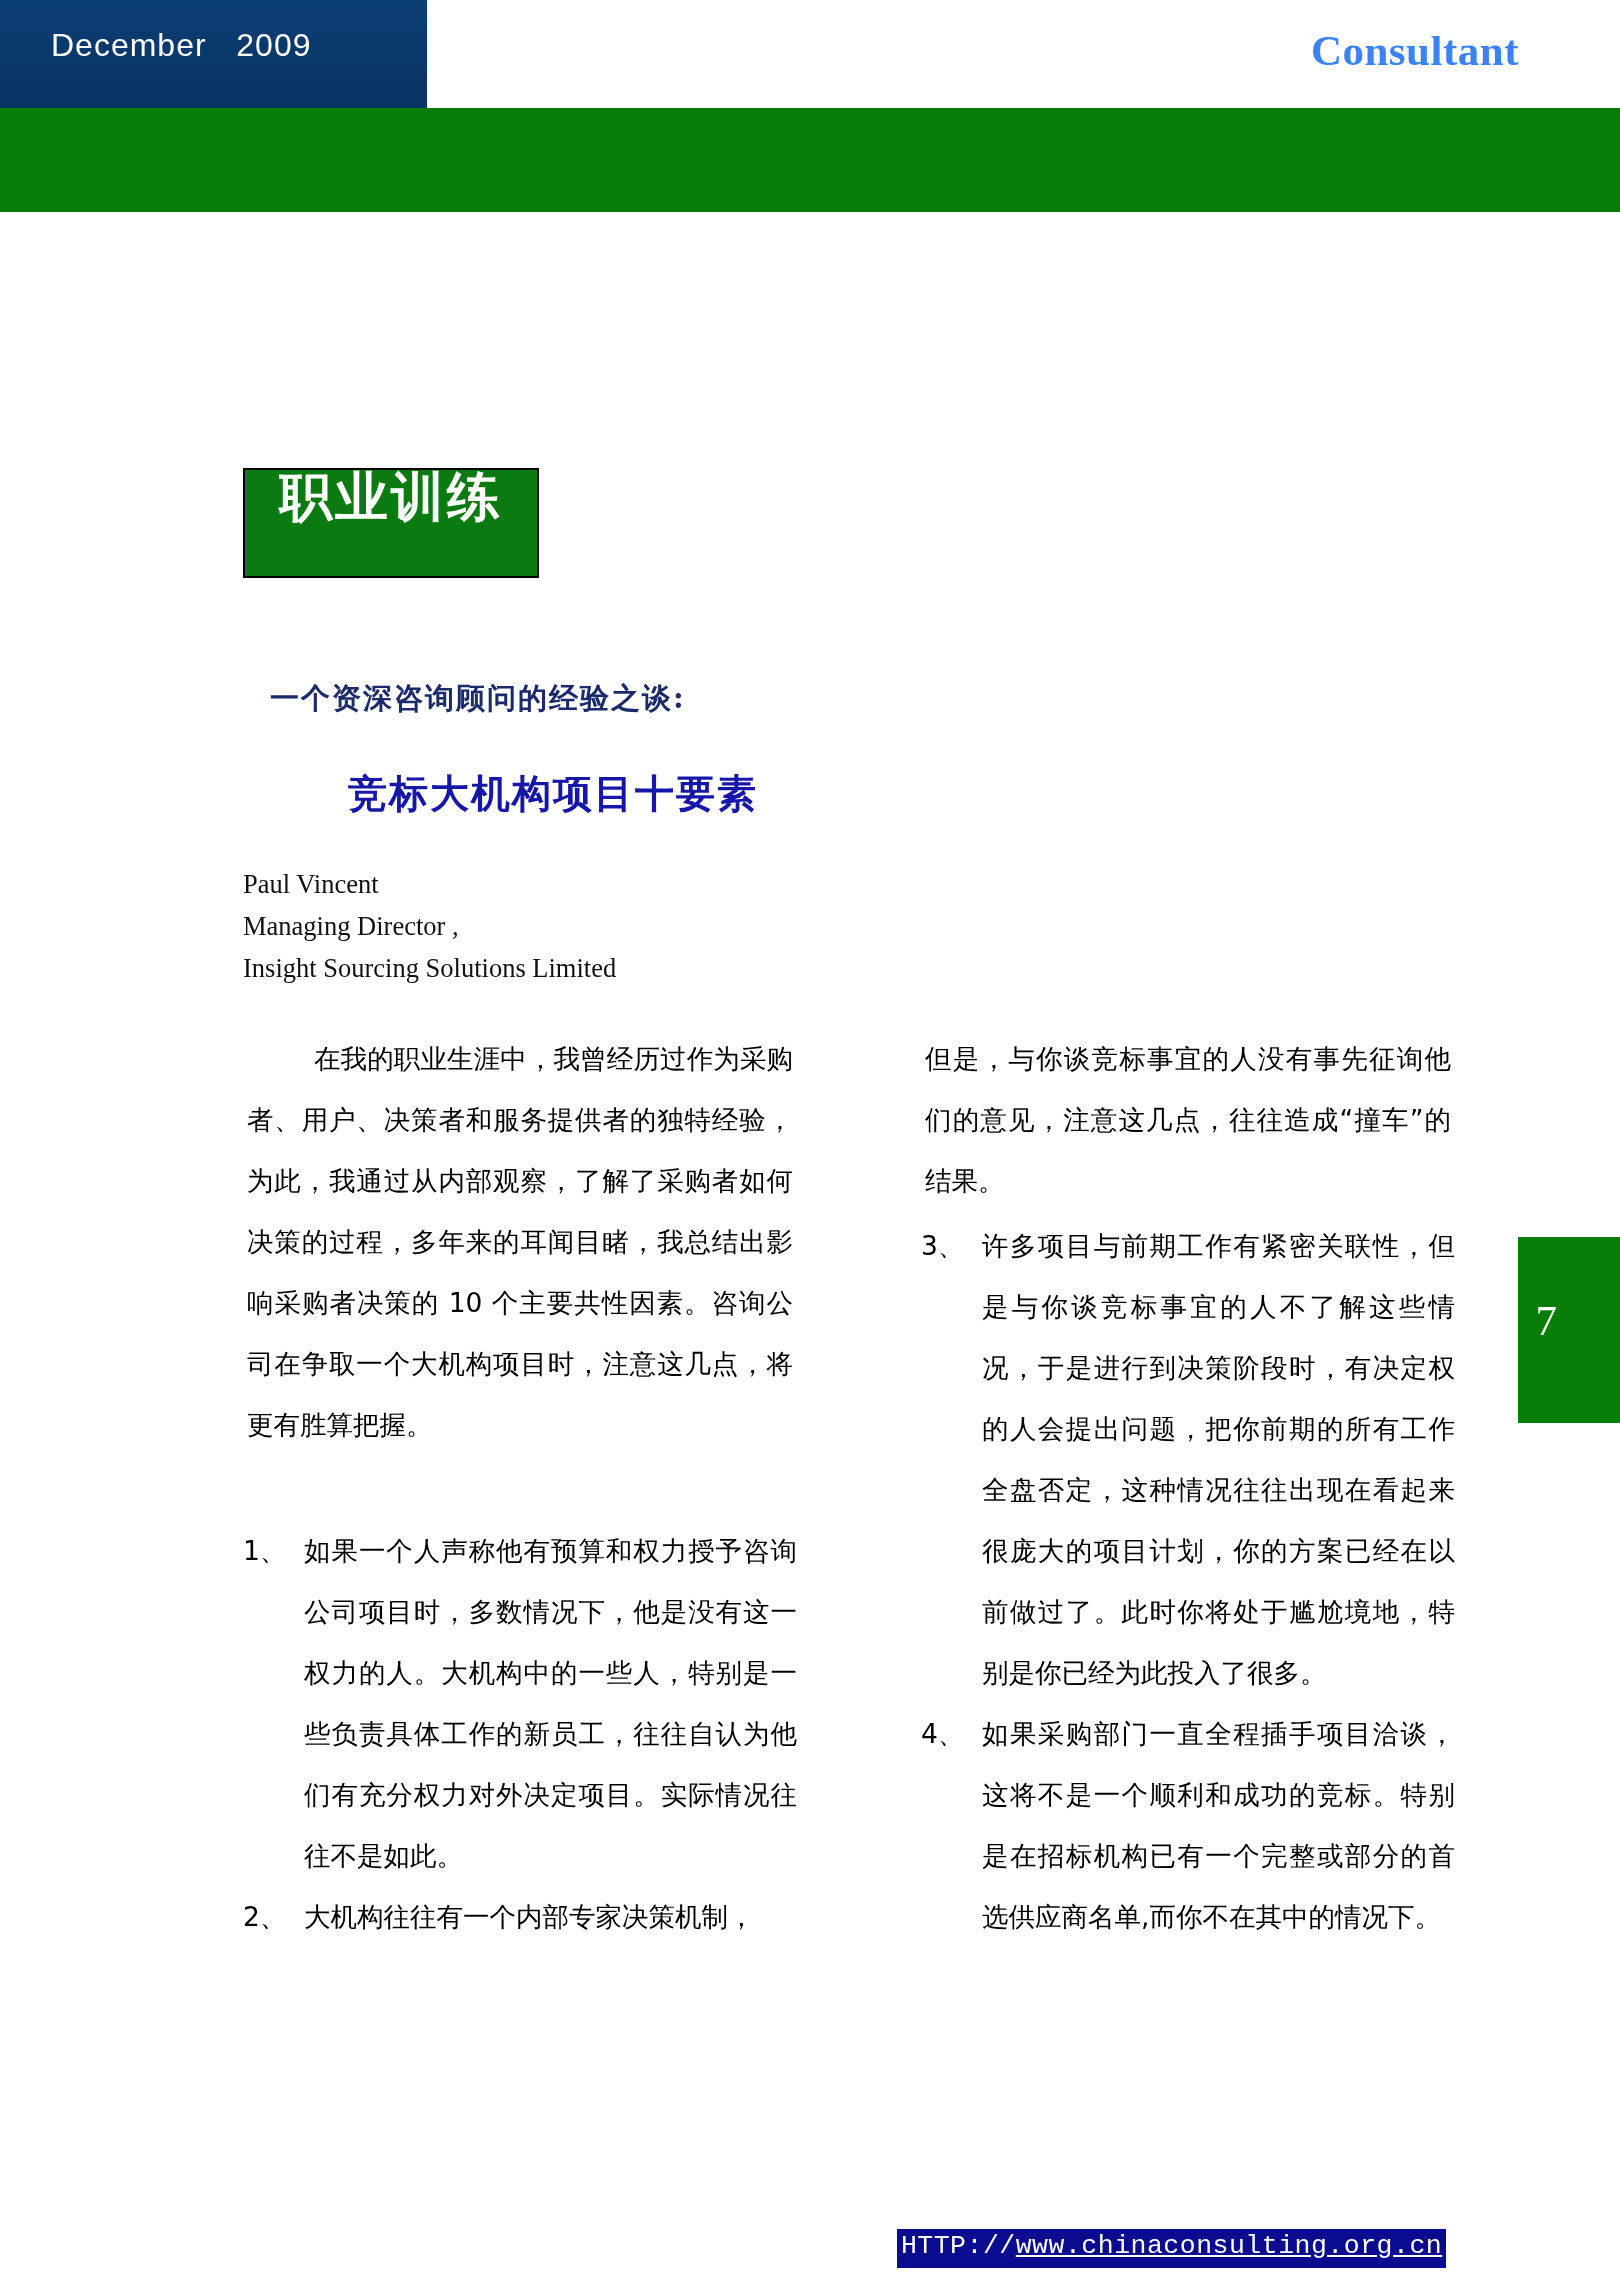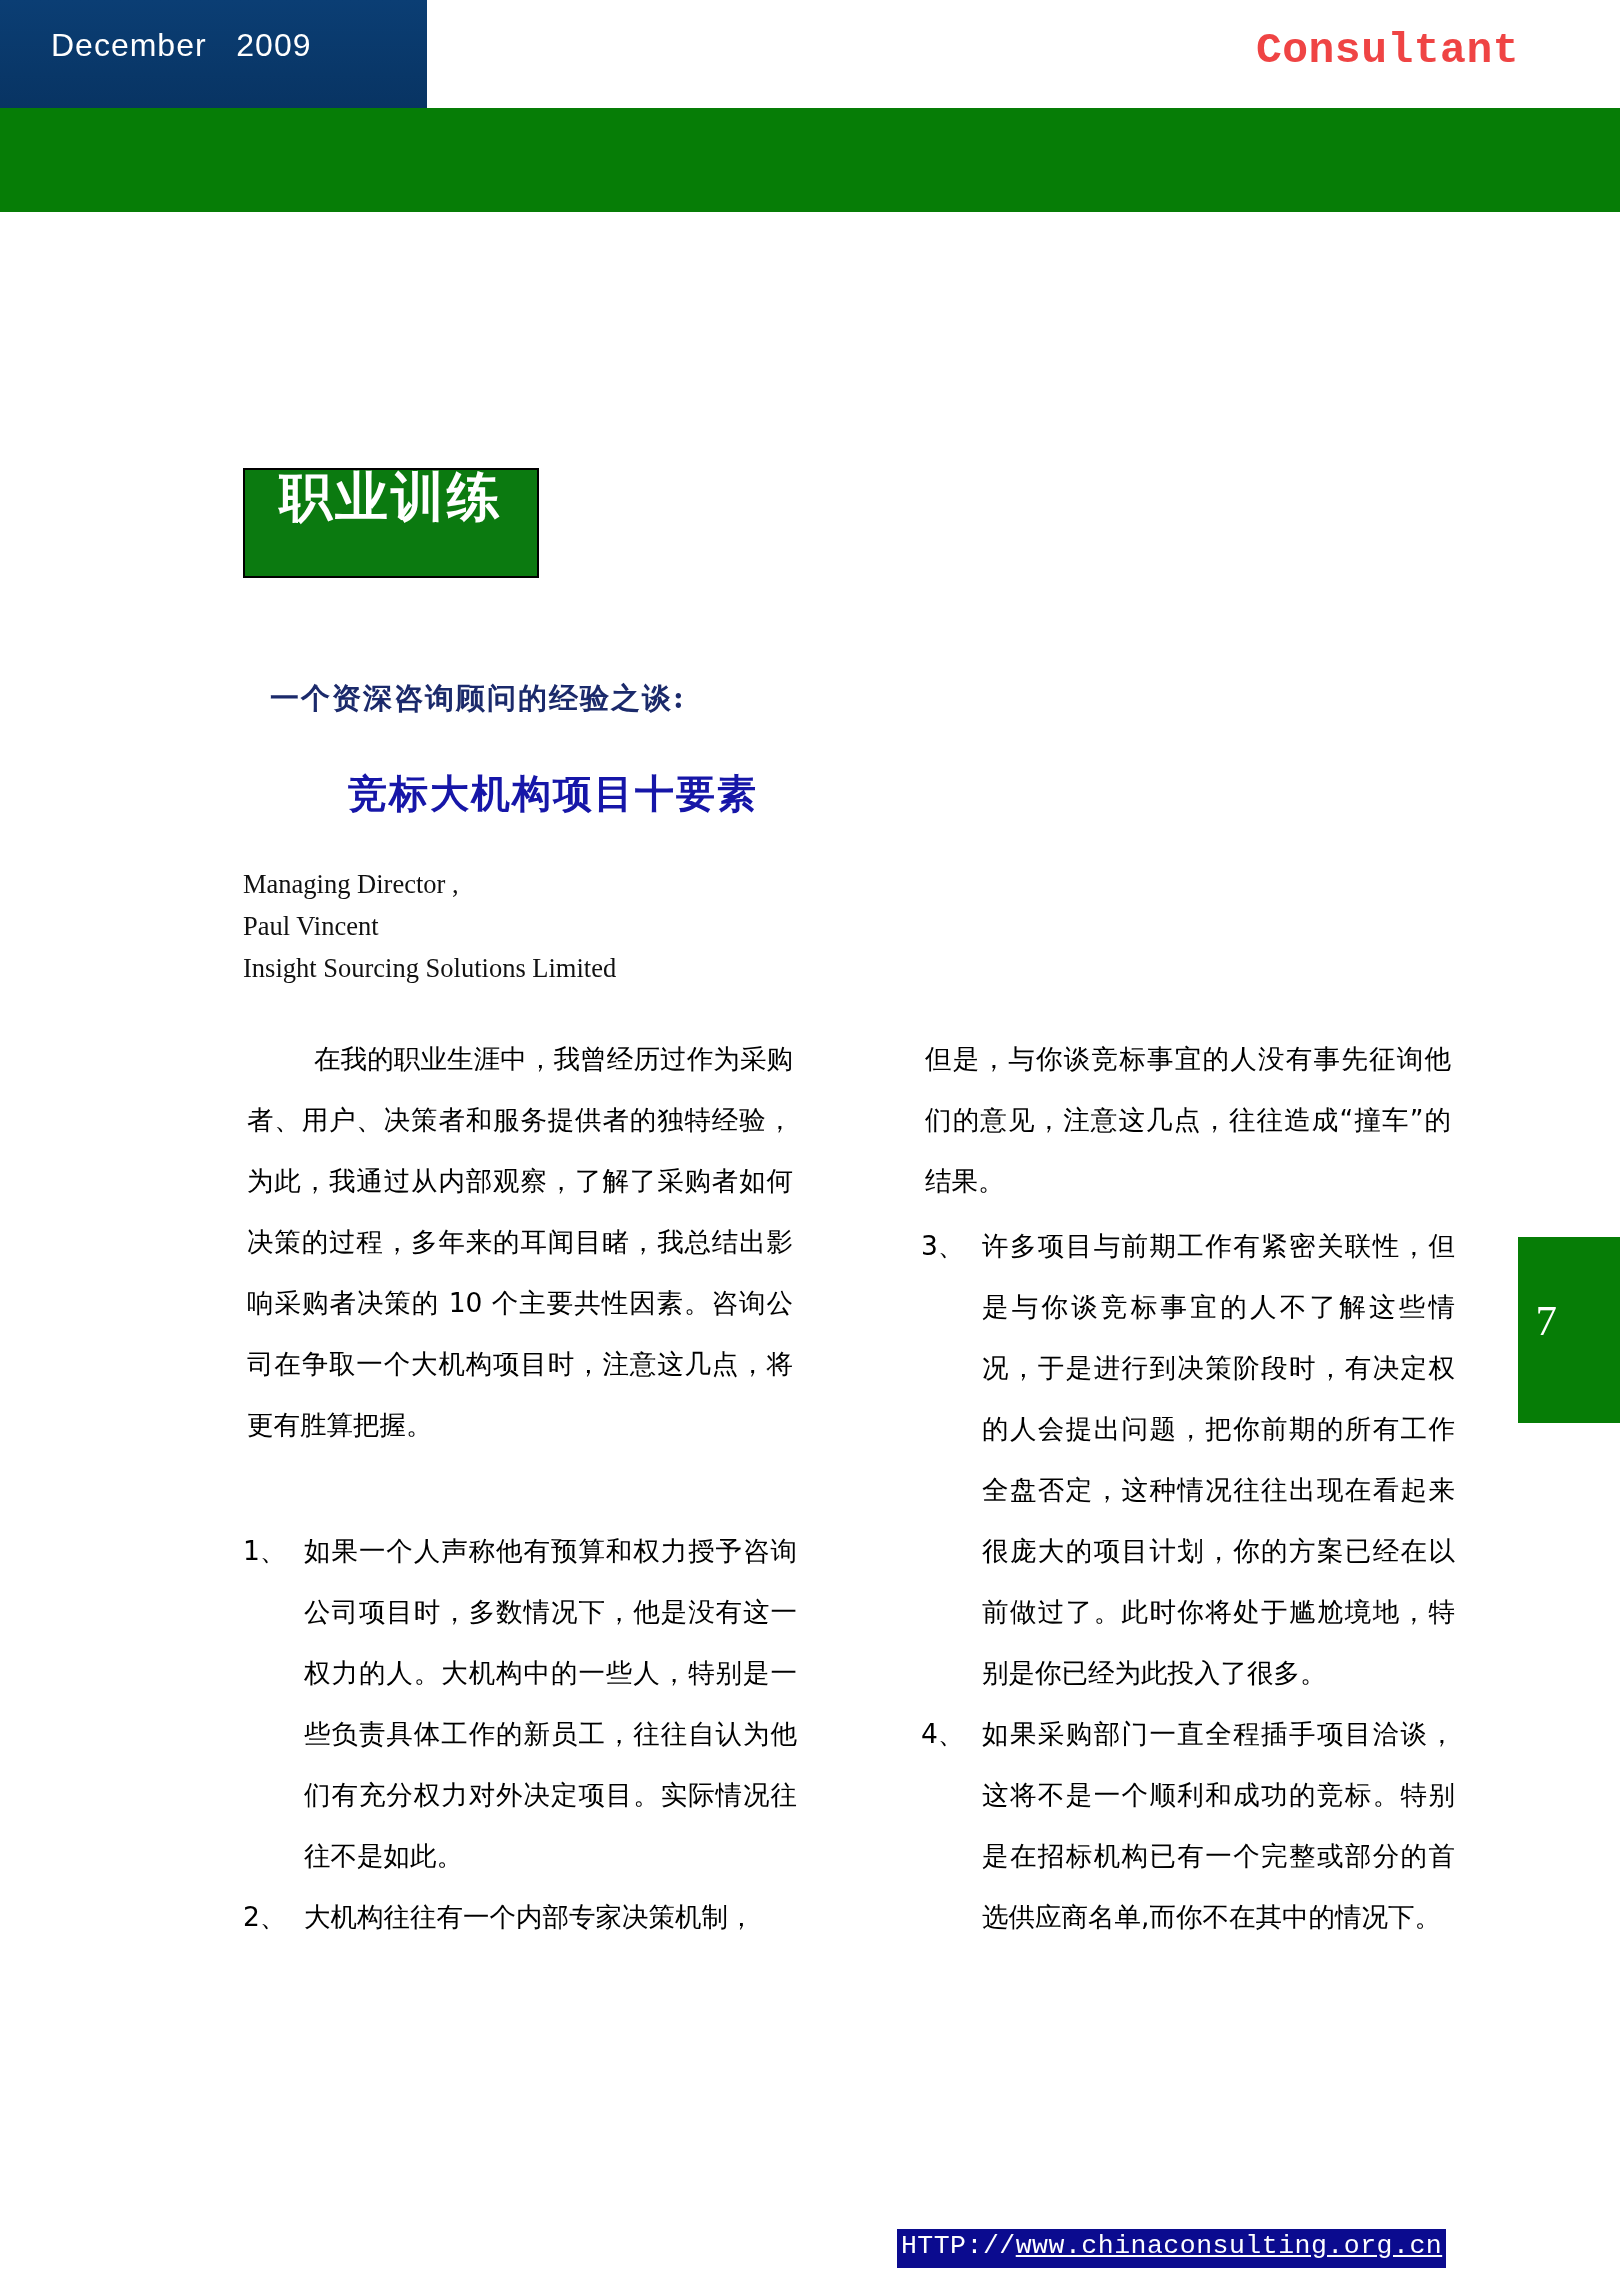--- a/index.html
+++ b/index.html
@@ -47,22 +47,22 @@
     font-family: "Liberation Sans", "DejaVu Sans", sans-serif;
     font-size: 32px;
     font-weight: 400;
     letter-spacing: 1px;
     white-space: pre;
   }
   .masthead {
     position: absolute;
     right: 101px;
     top: 25.5px;
-    color: #ef4444;
-    font-family: Liberation Mono, monospace;
+    color: #3b82f6;
+    font-family: Liberation Serif, serif;
     font-size: 43px;
     font-weight: bold;
     letter-spacing: 0.5px;
   }
   .green-band {
     position: absolute;
     left: 0;
     top: 108px;
     width: 1620px;
     height: 104px;
@@ -218,22 +218,22 @@
   </div>
 
   <div class="section-box">
     <span class="section-box-label">职业训练</span>
   </div>
 
   <div class="kicker">一个资深咨询顾问的经验之谈:</div>
   <div class="article-title">竞标大机构项目十要素</div>
 
   <div class="byline">
+    <div>Paul Vincent</div>
     <div>Managing Director ,</div>
-    <div>Paul Vincent</div>
     <div>Insight Sourcing Solutions Limited</div>
   </div>
 
   <div class="col col-left">
     <p class="para">在我的职业生涯中，我曾经历过作为采购者、用户、决策者和服务提供者的独特经验，为此，我通过从内部观察，了解了采购者如何决策的过程，多年来的耳闻目睹，我总结出影响采购者决策的 10 个主要共性因素。咨询公司在争取一个大机构项目时，注意这几点，将更有胜算把握。</p>
     <div class="spacer"></div>
     <div class="list-item">
       <span class="list-marker">1、</span>
       <span class="list-body">如果一个人声称他有预算和权力授予咨询公司项目时，多数情况下，他是没有这一权力的人。大机构中的一些人，特别是一些负责具体工作的新员工，往往自认为他们有充分权力对外决定项目。实际情况往往不是如此。</span>
     </div>

